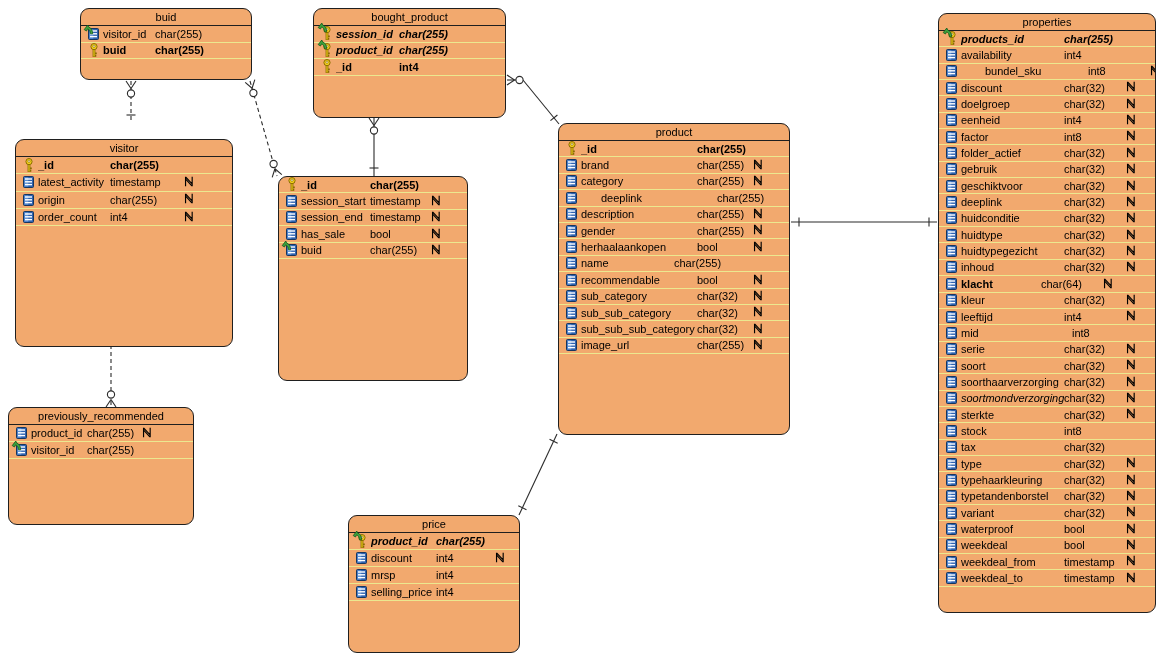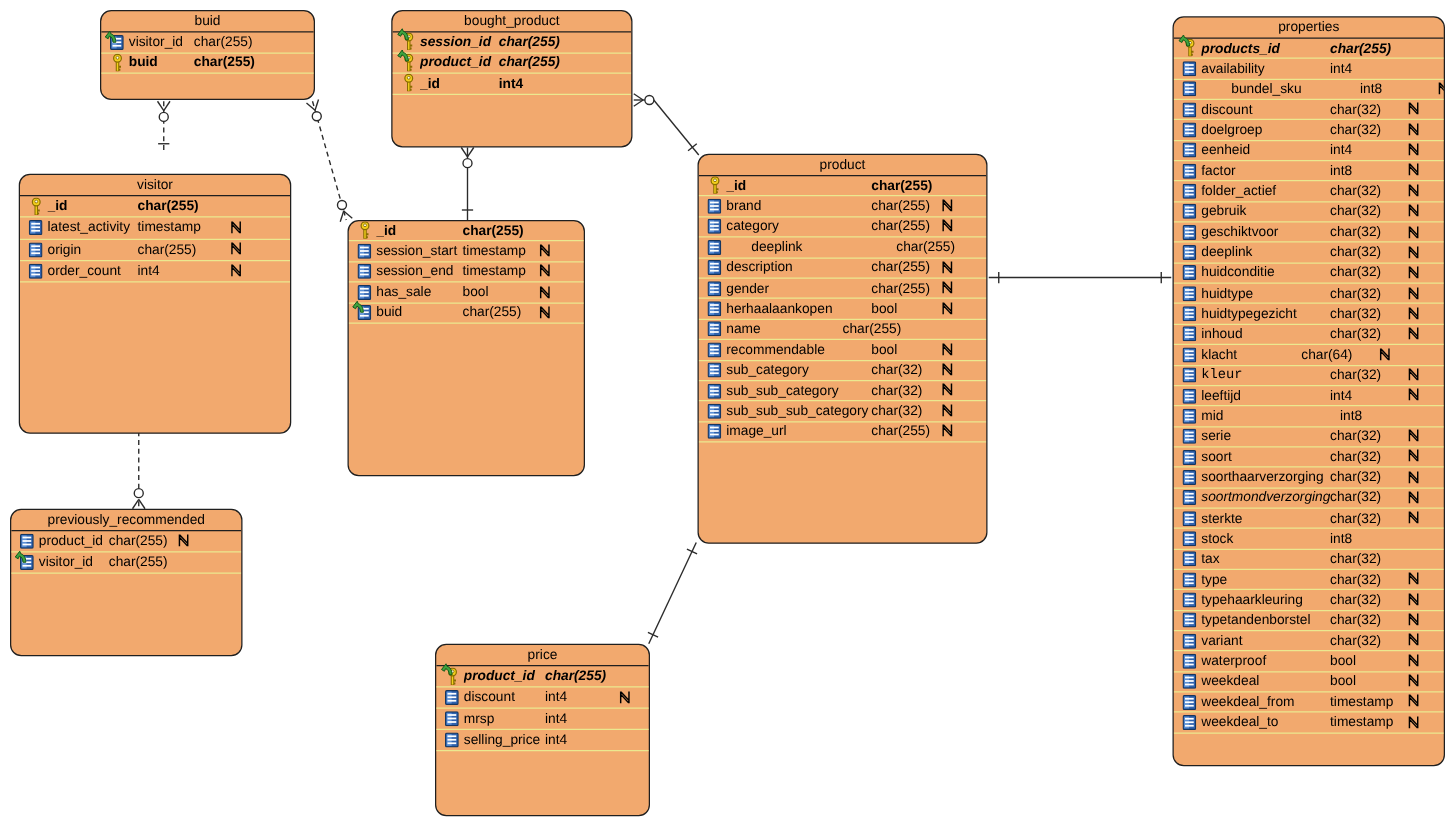--- a/index.html
+++ b/index.html
@@ -794,35 +794,35 @@
       <div class="row k-none">
         <span class="icon-cell">
           <span class="icon-wrap"><svg width="11" height="12" viewBox="0 0 11 12">
               <rect x="0.5" y="0.5" width="10" height="11" rx="1" fill="#2f62ae" stroke="#16365f"></rect>
               <rect x="1.3" y="1.3" width="4" height="9.4" fill="#5b8fd4"></rect>
               <rect x="2" y="2.3" width="7" height="1.4" fill="#ffffff"></rect>
               <rect x="2" y="5.1" width="7" height="1.4" fill="#ffffff"></rect>
               <rect x="2" y="7.9" width="7" height="1.4" fill="#ffffff"></rect>
             </svg></span>
         </span>
-        <span class="name-cell" style="width: 80px;">klacht</span>
+        <span class="name-cell" style="width: 80px; font-weight: bold;">klacht</span>
         <span class="type-cell" style="width: 62px;">char(64)</span>
         <span class="null-cell">ℕ</span>
       </div>
       <div class="row k-none">
         <span class="icon-cell">
           <span class="icon-wrap"><svg width="11" height="12" viewBox="0 0 11 12">
               <rect x="0.5" y="0.5" width="10" height="11" rx="1" fill="#2f62ae" stroke="#16365f"></rect>
               <rect x="1.3" y="1.3" width="4" height="9.4" fill="#5b8fd4"></rect>
               <rect x="2" y="2.3" width="7" height="1.4" fill="#ffffff"></rect>
               <rect x="2" y="5.1" width="7" height="1.4" fill="#ffffff"></rect>
               <rect x="2" y="7.9" width="7" height="1.4" fill="#ffffff"></rect>
             </svg></span>
         </span>
-        <span class="name-cell" style="width: 103px; font-family: Liberation Mono, monospace;">kleur</span>
+        <span class="name-cell" style="width: 103px;">kleur</span>
         <span class="type-cell" style="width: 62px;">char(32)</span>
         <span class="null-cell">ℕ</span>
       </div>
       <div class="row k-none">
         <span class="icon-cell">
           <span class="icon-wrap"><svg width="11" height="12" viewBox="0 0 11 12">
               <rect x="0.5" y="0.5" width="10" height="11" rx="1" fill="#2f62ae" stroke="#16365f"></rect>
               <rect x="1.3" y="1.3" width="4" height="9.4" fill="#5b8fd4"></rect>
               <rect x="2" y="2.3" width="7" height="1.4" fill="#ffffff"></rect>
               <rect x="2" y="5.1" width="7" height="1.4" fill="#ffffff"></rect>

